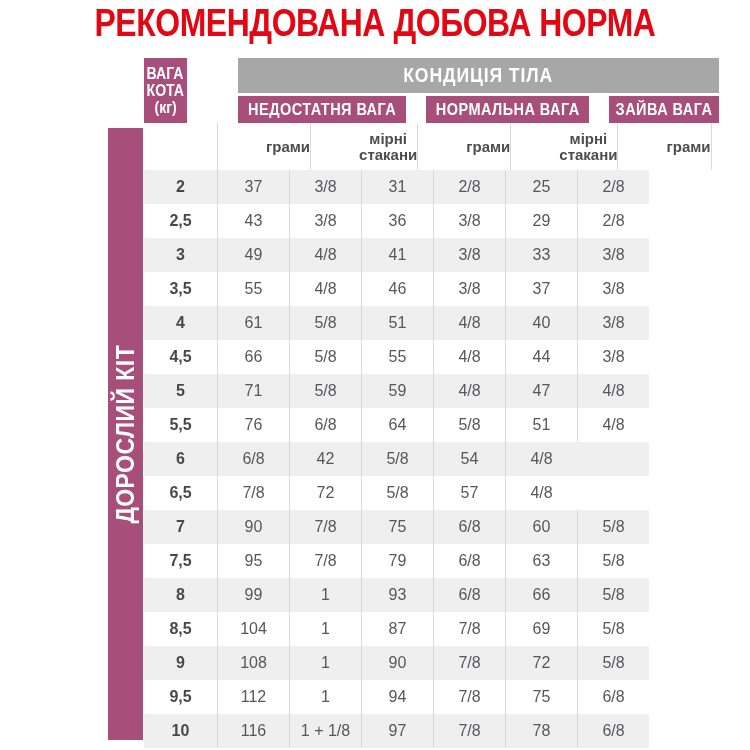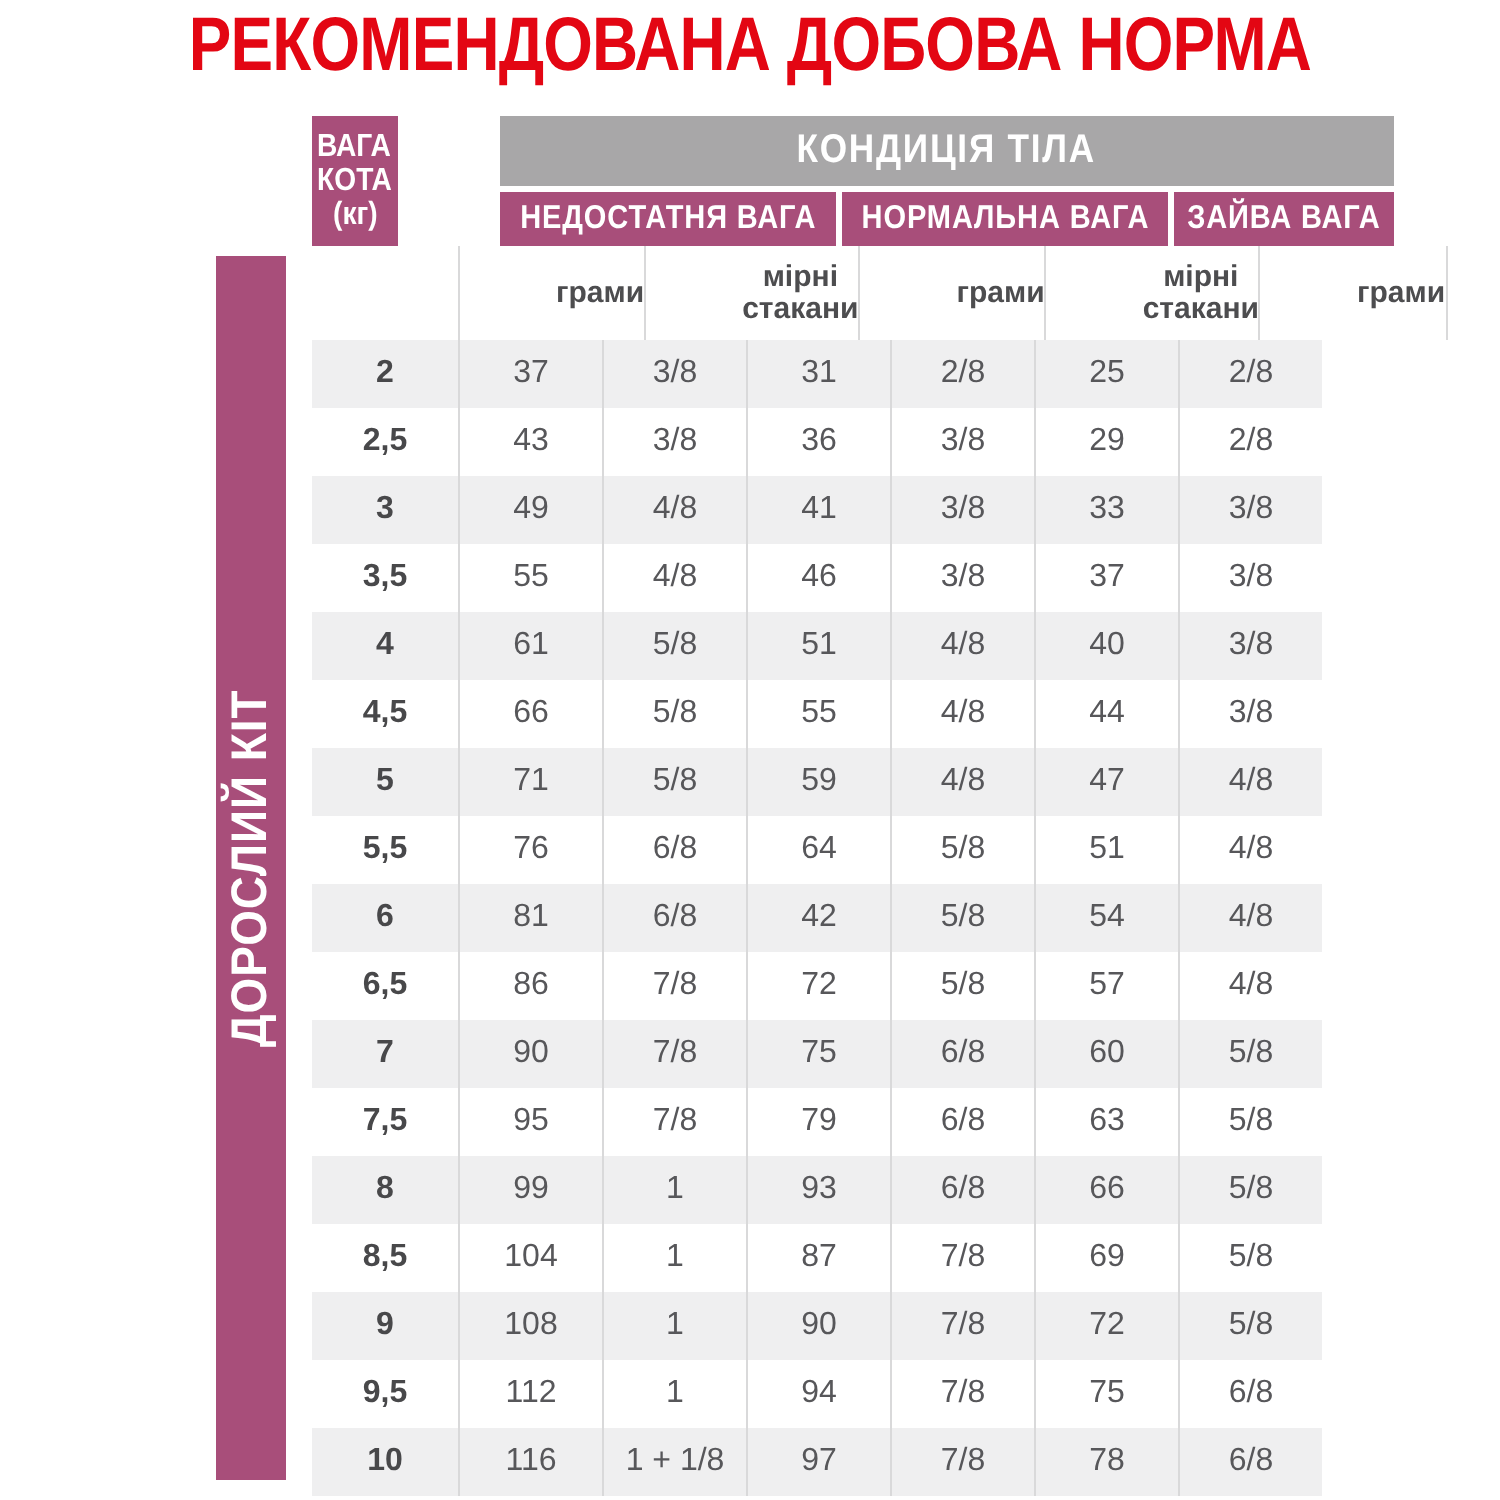--- a/index.html
+++ b/index.html
@@ -46,21 +46,21 @@
     transform: rotate(180deg) scale(1, 0.92);
     color: #ffffff;
     font-size: 25px;
     font-weight: bold;
     letter-spacing: 0.5px;
     white-space: nowrap;
   }
   
   .table {
     position: absolute;
-    left: 156px;
+    left: 144px;
     top: 58px;
     width: 505px;
   }
   .head-row1 { display: flex; height: 65px; }
   .weight-head {
     width: 73px;
     background: #a84e7a;
     color: #ffffff;
     font-weight: bold;
     font-size: 16px;
@@ -78,21 +78,21 @@
     background: #a8a7a8;
     color: #ffffff;
     font-weight: bold;
     font-size: 20px;
     display: flex;
     align-items: center;
     justify-content: center;
     letter-spacing: 1px;
   }
   .cond-head .squeeze, .group-cell .squeeze { display: inline-block; transform: scaleX(0.88); white-space: nowrap; }
-  .group-row { display: flex; gap: 3px; margin-top: 3px; flex: 1; }
+  .group-row { display: flex; gap: 20px; margin-top: 3px; flex: 1; }
   .group-cell {
     flex: 1;
     background: #a84e7a;
     color: #ffffff;
     font-weight: bold;
     font-size: 16.5px;
     display: flex;
     align-items: center;
     justify-content: center;
     letter-spacing: 0.5px;
@@ -238,30 +238,28 @@
           <div class="cell wcell">5,5</div>
           <div class="cell vcell">76</div>
           <div class="cell vcell">6/8</div>
           <div class="cell vcell">64</div>
           <div class="cell vcell">5/8</div>
           <div class="cell vcell">51</div>
           <div class="cell vcell">4/8</div>
         </div>
         <div class="grid-row brow stripe">
           <div class="cell wcell">6</div>
-          <div class="cell vcell">81</div>
           <div class="cell vcell">6/8</div>
           <div class="cell vcell">42</div>
           <div class="cell vcell">5/8</div>
           <div class="cell vcell">54</div>
           <div class="cell vcell">4/8</div>
         </div>
         <div class="grid-row brow">
           <div class="cell wcell">6,5</div>
-          <div class="cell vcell">86</div>
           <div class="cell vcell">7/8</div>
           <div class="cell vcell">72</div>
           <div class="cell vcell">5/8</div>
           <div class="cell vcell">57</div>
           <div class="cell vcell">4/8</div>
         </div>
         <div class="grid-row brow stripe">
           <div class="cell wcell">7</div>
           <div class="cell vcell">90</div>
           <div class="cell vcell">7/8</div>

